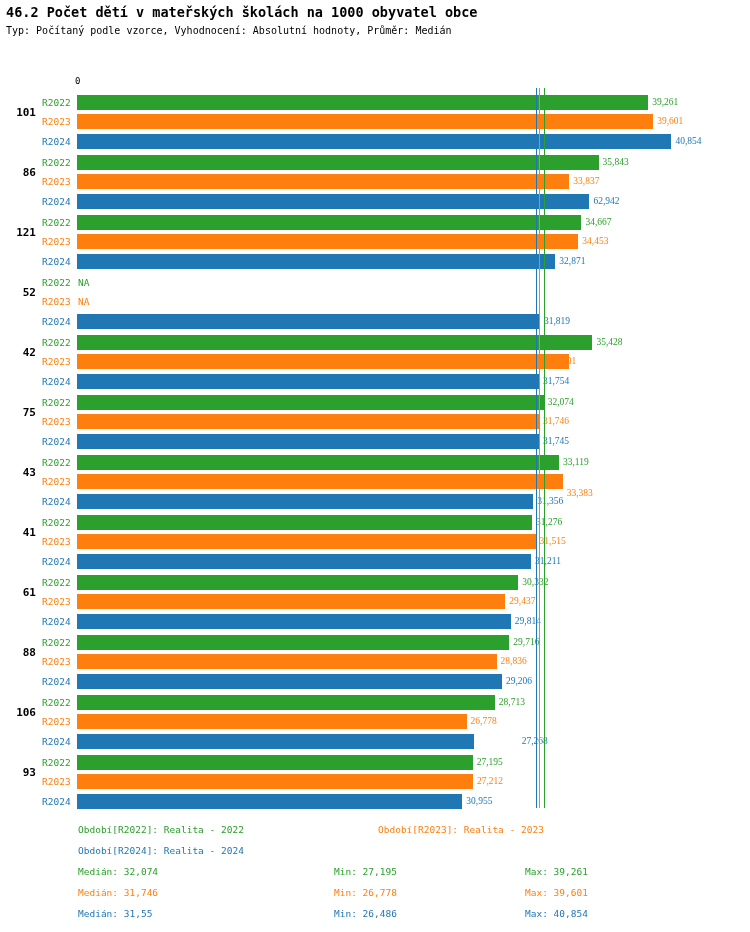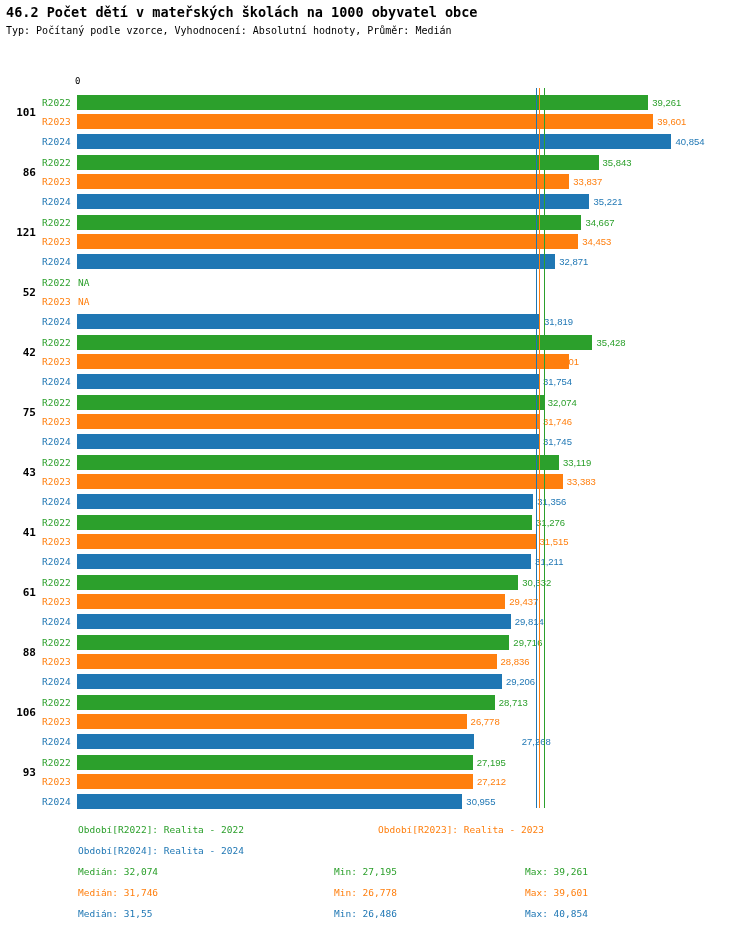--- a/index.html
+++ b/index.html
@@ -85,21 +85,21 @@
   .bar {
     position: absolute;
     left: 35px;
     top: 1px;
     height: 15px;
   }
   .bar-value {
     position: absolute;
     top: 3px;
     font-size: 9.5px;
-    font-family: Liberation Sans, sans-serif;
+    font-family: Liberation Serif, serif;
     white-space: nowrap;
   }
   .na-text {
     position: absolute;
     left: 36px;
     top: 3px;
     font-size: 9.5px;
     font-family: "DejaVu Sans Mono", monospace;
   }
   .median-line {
@@ -164,21 +164,21 @@
           <div class="bar-value" style="left: 560.516px; color: rgb(44, 160, 44);">35,843</div>
         </div>
         <div class="row" style="top: 25.3px;">
           <div class="row-label" style="color: rgb(255, 127, 14);">R2023</div>
           <div class="bar" style="width: 492.328px; background: rgb(255, 127, 14);"></div>
           <div class="bar-value" style="left: 531.328px; color: rgb(255, 127, 14);">33,837</div>
         </div>
         <div class="row" style="top: 44.6px;">
           <div class="row-label" style="color: rgb(31, 119, 180);">R2024</div>
           <div class="bar" style="width: 512.466px; background: rgb(31, 119, 180);"></div>
-          <div class="bar-value" style="left: 551.466px; color: rgb(31, 119, 180);">35,221</div>
+          <div class="bar-value" style="left: 551.466px; color: rgb(31, 119, 180);">62,942</div>
         </div>
       </div>
       <div class="group" style="top: 120px; height: 60px;">
         <div class="group-label">121</div>
         <div class="row" style="top: 6px;">
           <div class="row-label" style="color: rgb(44, 160, 44);">R2022</div>
           <div class="bar" style="width: 504.405px; background: rgb(44, 160, 44);"></div>
           <div class="bar-value" style="left: 543.405px; color: rgb(44, 160, 44);">34,667</div>
         </div>
         <div class="row" style="top: 25.3px;">
@@ -247,21 +247,21 @@
       <div class="group" style="top: 360px; height: 60px;">
         <div class="group-label">43</div>
         <div class="row" style="top: 6px;">
           <div class="row-label" style="color: rgb(44, 160, 44);">R2022</div>
           <div class="bar" style="width: 481.881px; background: rgb(44, 160, 44);"></div>
           <div class="bar-value" style="left: 520.881px; color: rgb(44, 160, 44);">33,119</div>
         </div>
         <div class="row" style="top: 25.3px;">
           <div class="row-label" style="color: rgb(255, 127, 14);">R2023</div>
           <div class="bar" style="width: 485.723px; background: rgb(255, 127, 14);"></div>
-          <div class="bar-value" style="left: 524.723px; color: rgb(255, 127, 14);">33,383</div>
+          <div class="bar-value" style="left: 524.723px; color: rgb(255, 127, 14); margin-top: 12px;">33,383</div>
         </div>
         <div class="row" style="top: 44.6px;">
           <div class="row-label" style="color: rgb(31, 119, 180);">R2024</div>
           <div class="bar" style="width: 456.23px; background: rgb(31, 119, 180);"></div>
           <div class="bar-value" style="left: 495.23px; color: rgb(31, 119, 180);">31,356</div>
         </div>
       </div>
       <div class="group" style="top: 420px; height: 60px;">
         <div class="group-label">41</div>
         <div class="row" style="top: 6px;">

